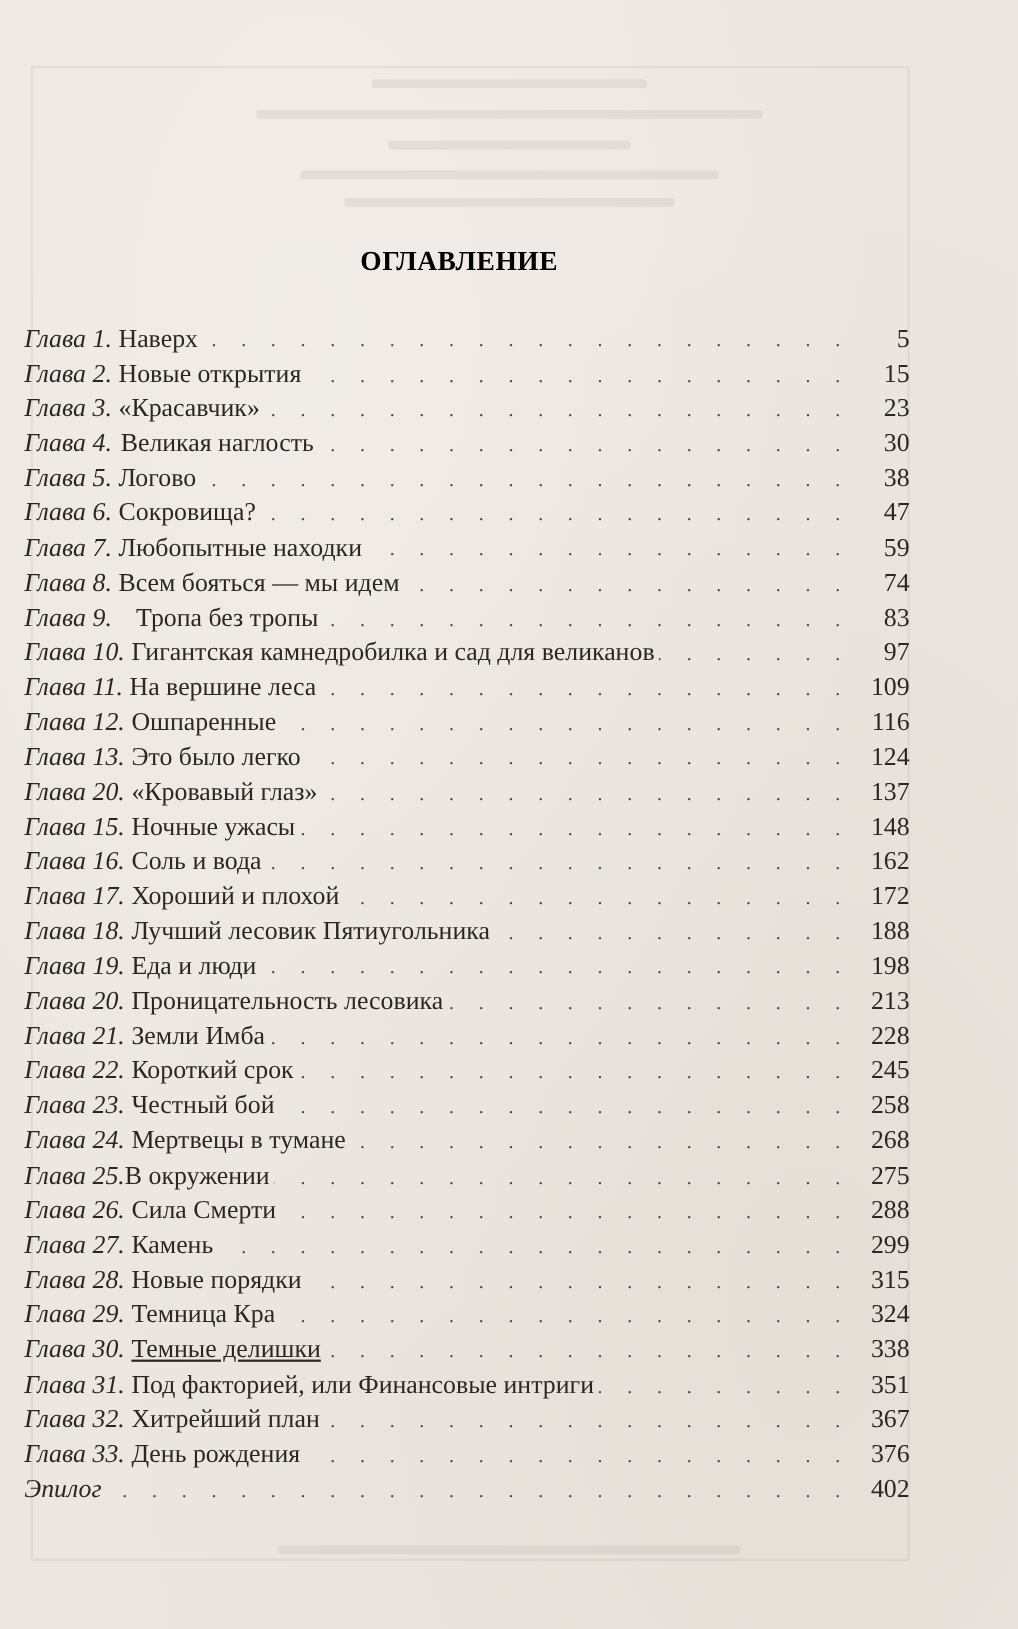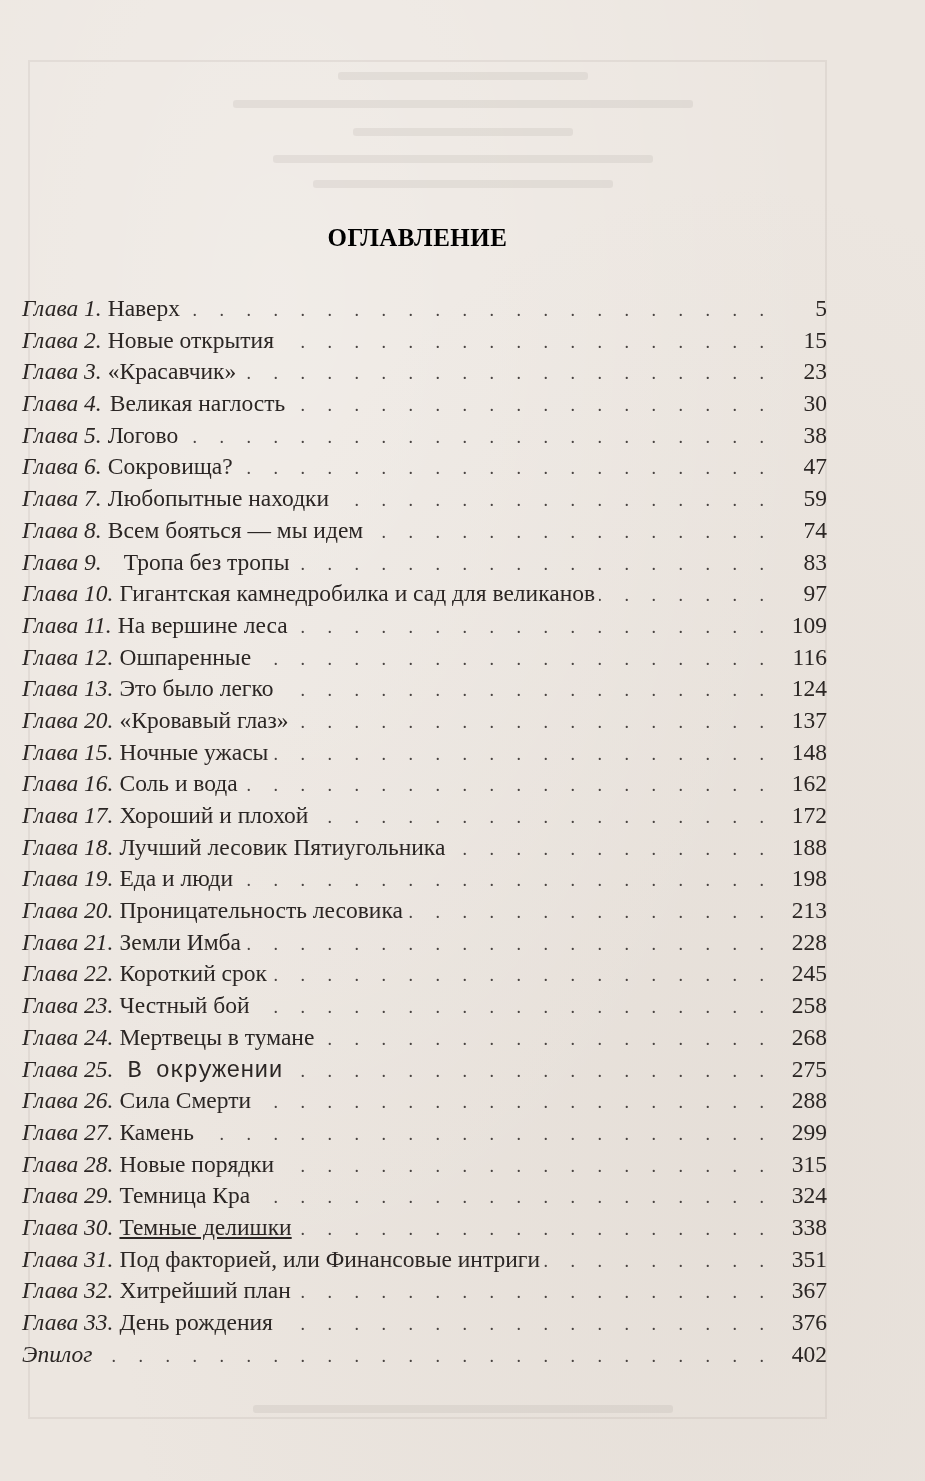--- a/index.html
+++ b/index.html
@@ -202,21 +202,21 @@
     <span class="page">258</span>
   </div>
     <div class="row">
     <span class="label">Глава 24.</span>
     <span class="name" style="margin-left: 6px;">Мертвецы в тумане</span>
     <span class="dots">. . . . . . . . . . . . . . . . . . . . . . . . . . . . . . . . . . . . . . . . . . . . . . . . . . . . . . . . . . . . . .</span>
     <span class="page">268</span>
   </div>
     <div class="row">
     <span class="label">Глава 25.</span>
-    <span class="name" style="margin-left: 14px; font-family: Liberation Mono, monospace;">В окружении</span>
+    <span class="name" style="margin-left: 0;">В окружении</span>
     <span class="dots">. . . . . . . . . . . . . . . . . . . . . . . . . . . . . . . . . . . . . . . . . . . . . . . . . . . . . . . . . . . . . .</span>
     <span class="page">275</span>
   </div>
     <div class="row">
     <span class="label">Глава 26.</span>
     <span class="name" style="margin-left: 6px;">Сила Смерти</span>
     <span class="dots">. . . . . . . . . . . . . . . . . . . . . . . . . . . . . . . . . . . . . . . . . . . . . . . . . . . . . . . . . . . . . .</span>
     <span class="page">288</span>
   </div>
     <div class="row">

